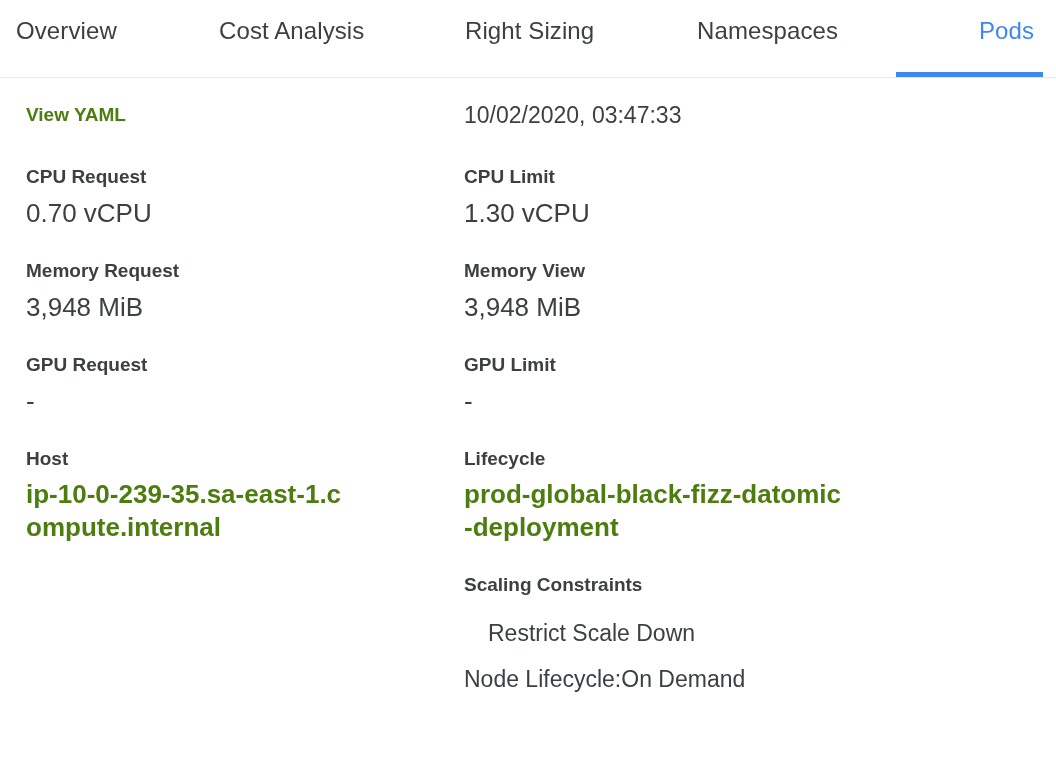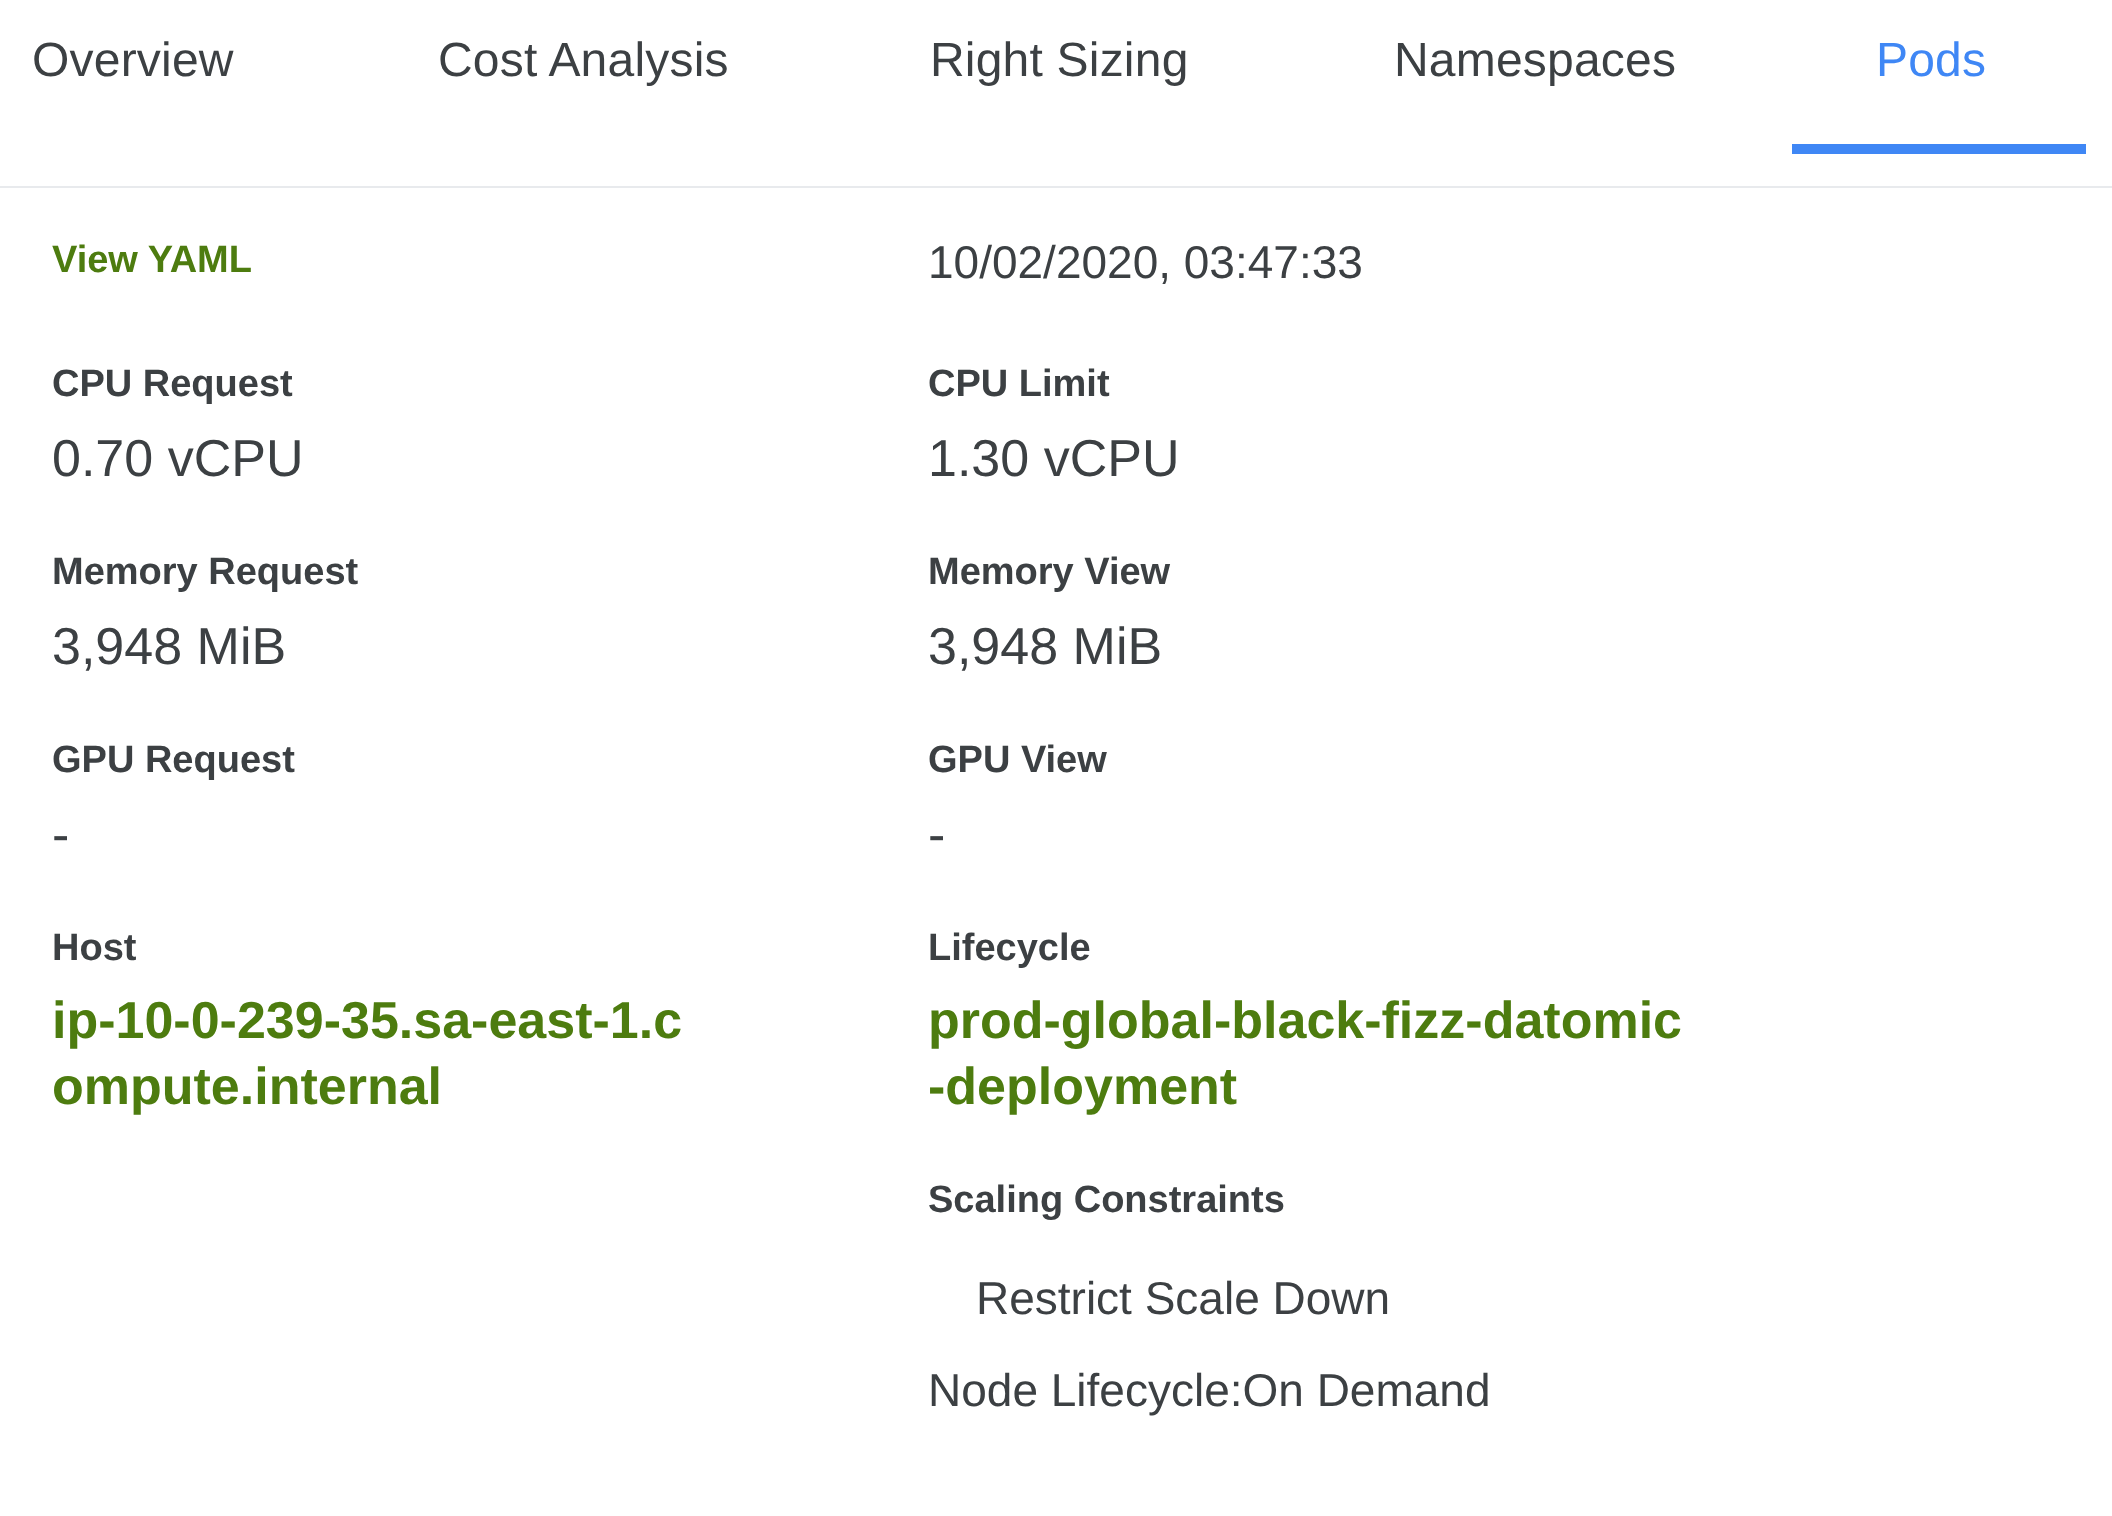--- a/index.html
+++ b/index.html
@@ -11,21 +11,21 @@
     height: 758px;
     background: #ffffff;
     font-family: "Liberation Sans", sans-serif;
     color: #3c4043;
     overflow: hidden;
   }
 
   
   .tabbar {
     position: relative;
-    height: 94px;
+    height: 78px;
     box-sizing: border-box;
     border-bottom: 1px solid #e8eaed;
     display: flex;
     align-items: flex-start;
   }
   .tab {
     position: absolute;
     top: 14px;
     font-size: 24px;
     line-height: 34px;
@@ -94,21 +94,21 @@
 </style>
 </head>
 <body>
 
 <div class="tabbar">
 
   <button class="tab" style="left:16px;">Overview</button>
   <button class="tab" style="left:219px;">Cost Analysis</button>
   <button class="tab" style="left:465px;">Right Sizing</button>
   <button class="tab" style="left:697px;">Namespaces</button>
-  <button class="tab active" style="left:938px;">Pods</button>
+  <button class="tab active" style="left:979px;">Pods</button>
 
   <div class="tab-indicator"></div>
 </div>
 
 <div class="detail">
 
   <div class="col col-left">
 
     <div style="height:24px;"></div>
 
@@ -160,21 +160,21 @@
     <div style="height:28px;"></div>
 
     <div class="field">
       <div class="field-label">Memory View</div>
       <div class="field-value">3,948 MiB</div>
     </div>
 
     <div style="height:28px;"></div>
 
     <div class="field">
-      <div class="field-label">GPU View</div>
+      <div class="field-label">GPU Limit</div>
       <div class="field-value">-</div>
     </div>
 
     <div style="height:28px;"></div>
 
     <div class="field">
       <div class="field-label">Lifecycle</div>
       <a class="field-value link" style="display:block;max-width:380px;line-height:33px;">prod-global-black-fizz-datomic-deployment</a>
     </div>
 

